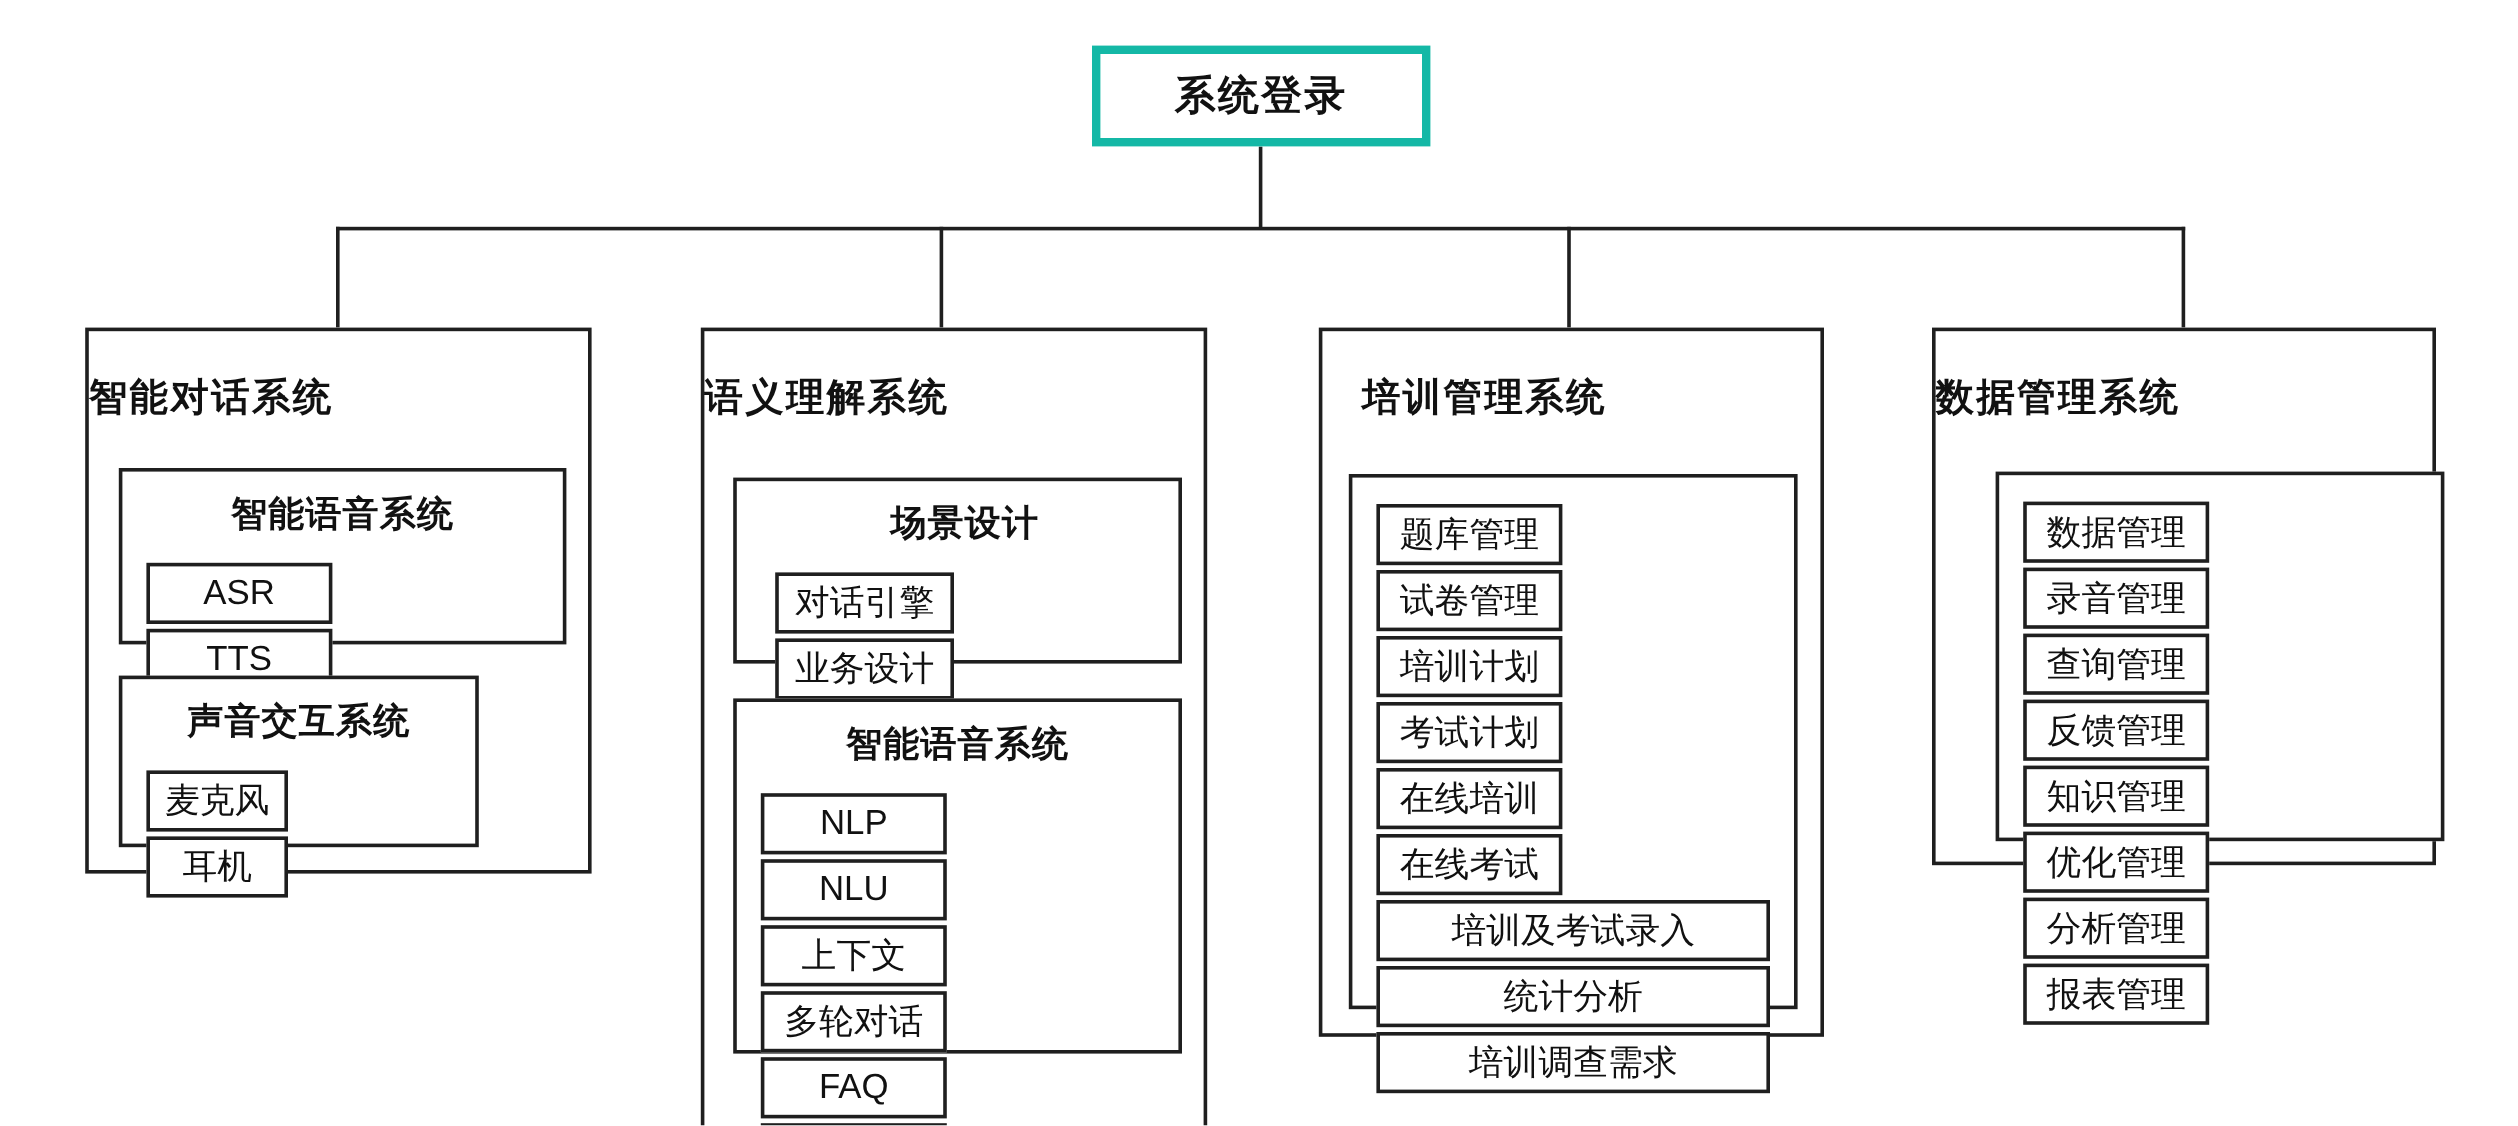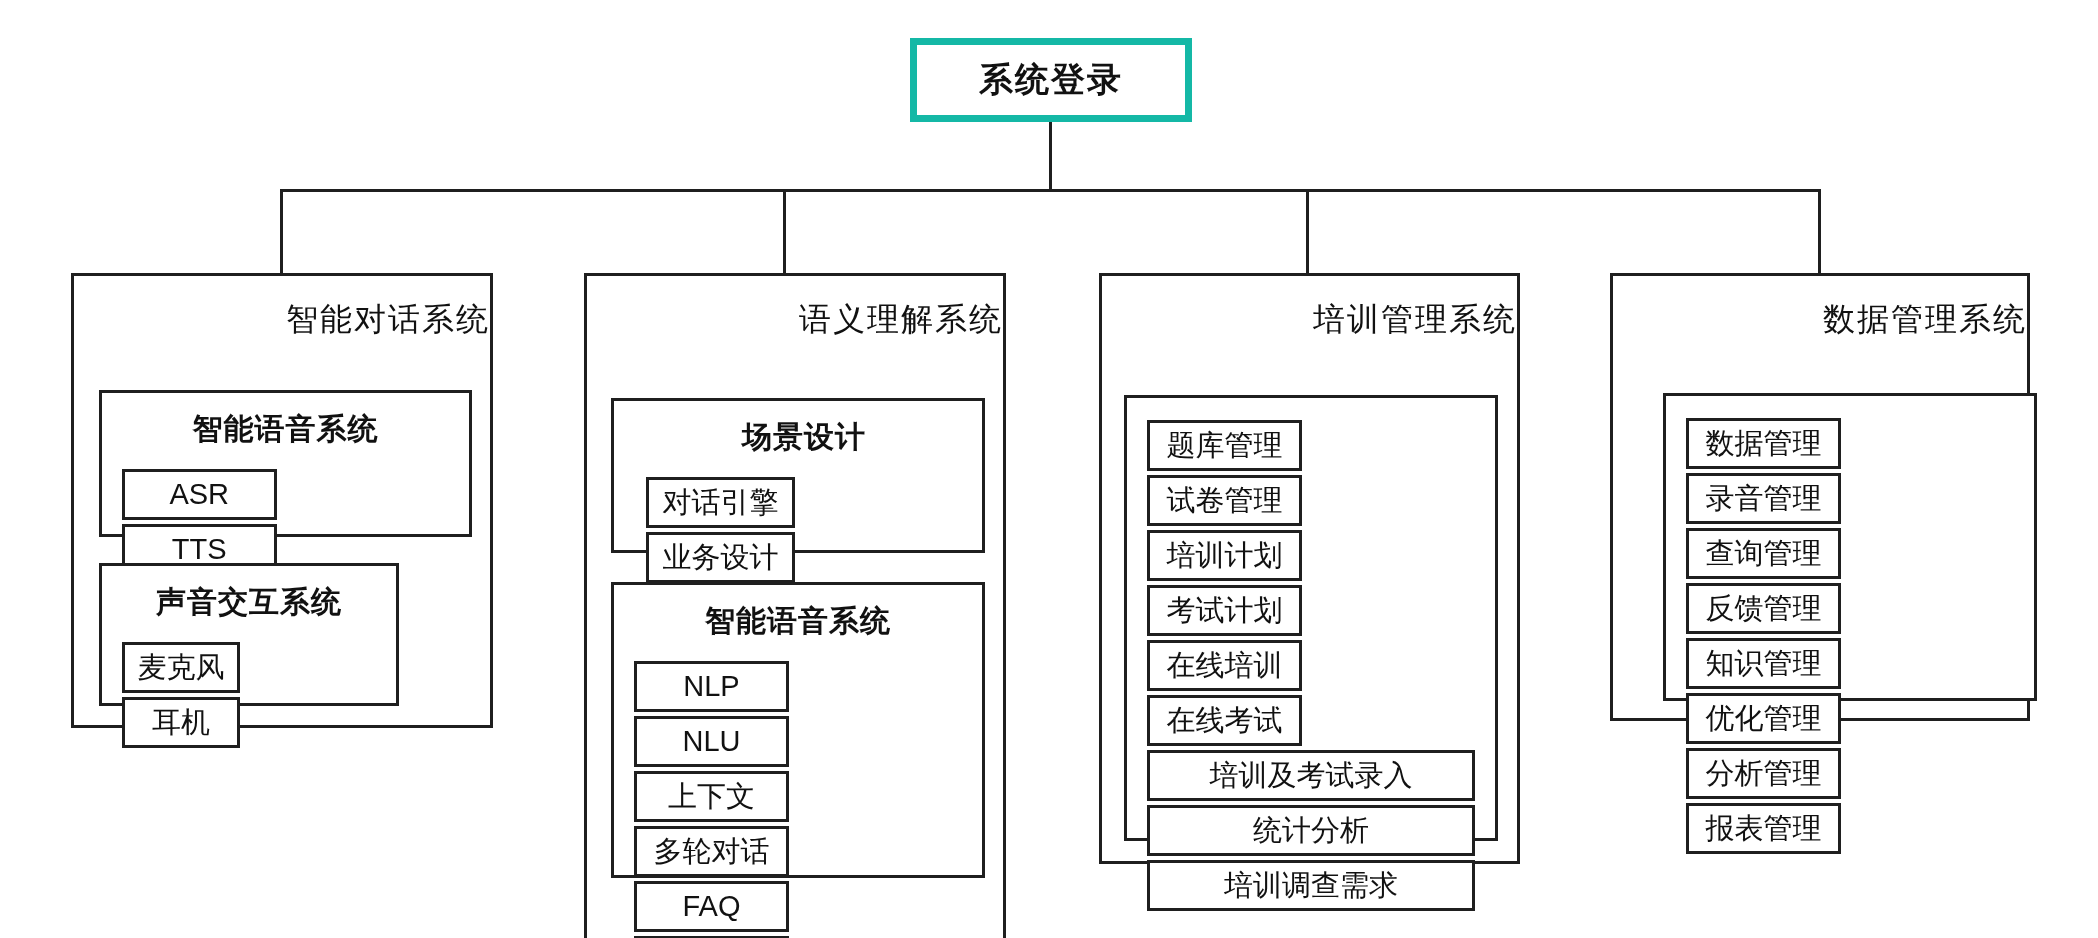--- a/index.html
+++ b/index.html
@@ -29,24 +29,24 @@
   }
 
   
   .col {
     position: absolute;
     border: 3px solid #1f1f1f;
     box-sizing: border-box;
     background: #ffffff;
   }
   .col-title {
-    margin-top: 24px;
-    text-align: right;
+    margin-top: 36px;
+    text-align: left;
     font-size: 32px;
-    font-weight: normal;
+    font-weight: bold;
     line-height: 38px;
     letter-spacing: 2px;
   }
 
   
   .section {
     position: absolute;
     border: 3px solid #1f1f1f;
     box-sizing: border-box;
     background: #ffffff;

